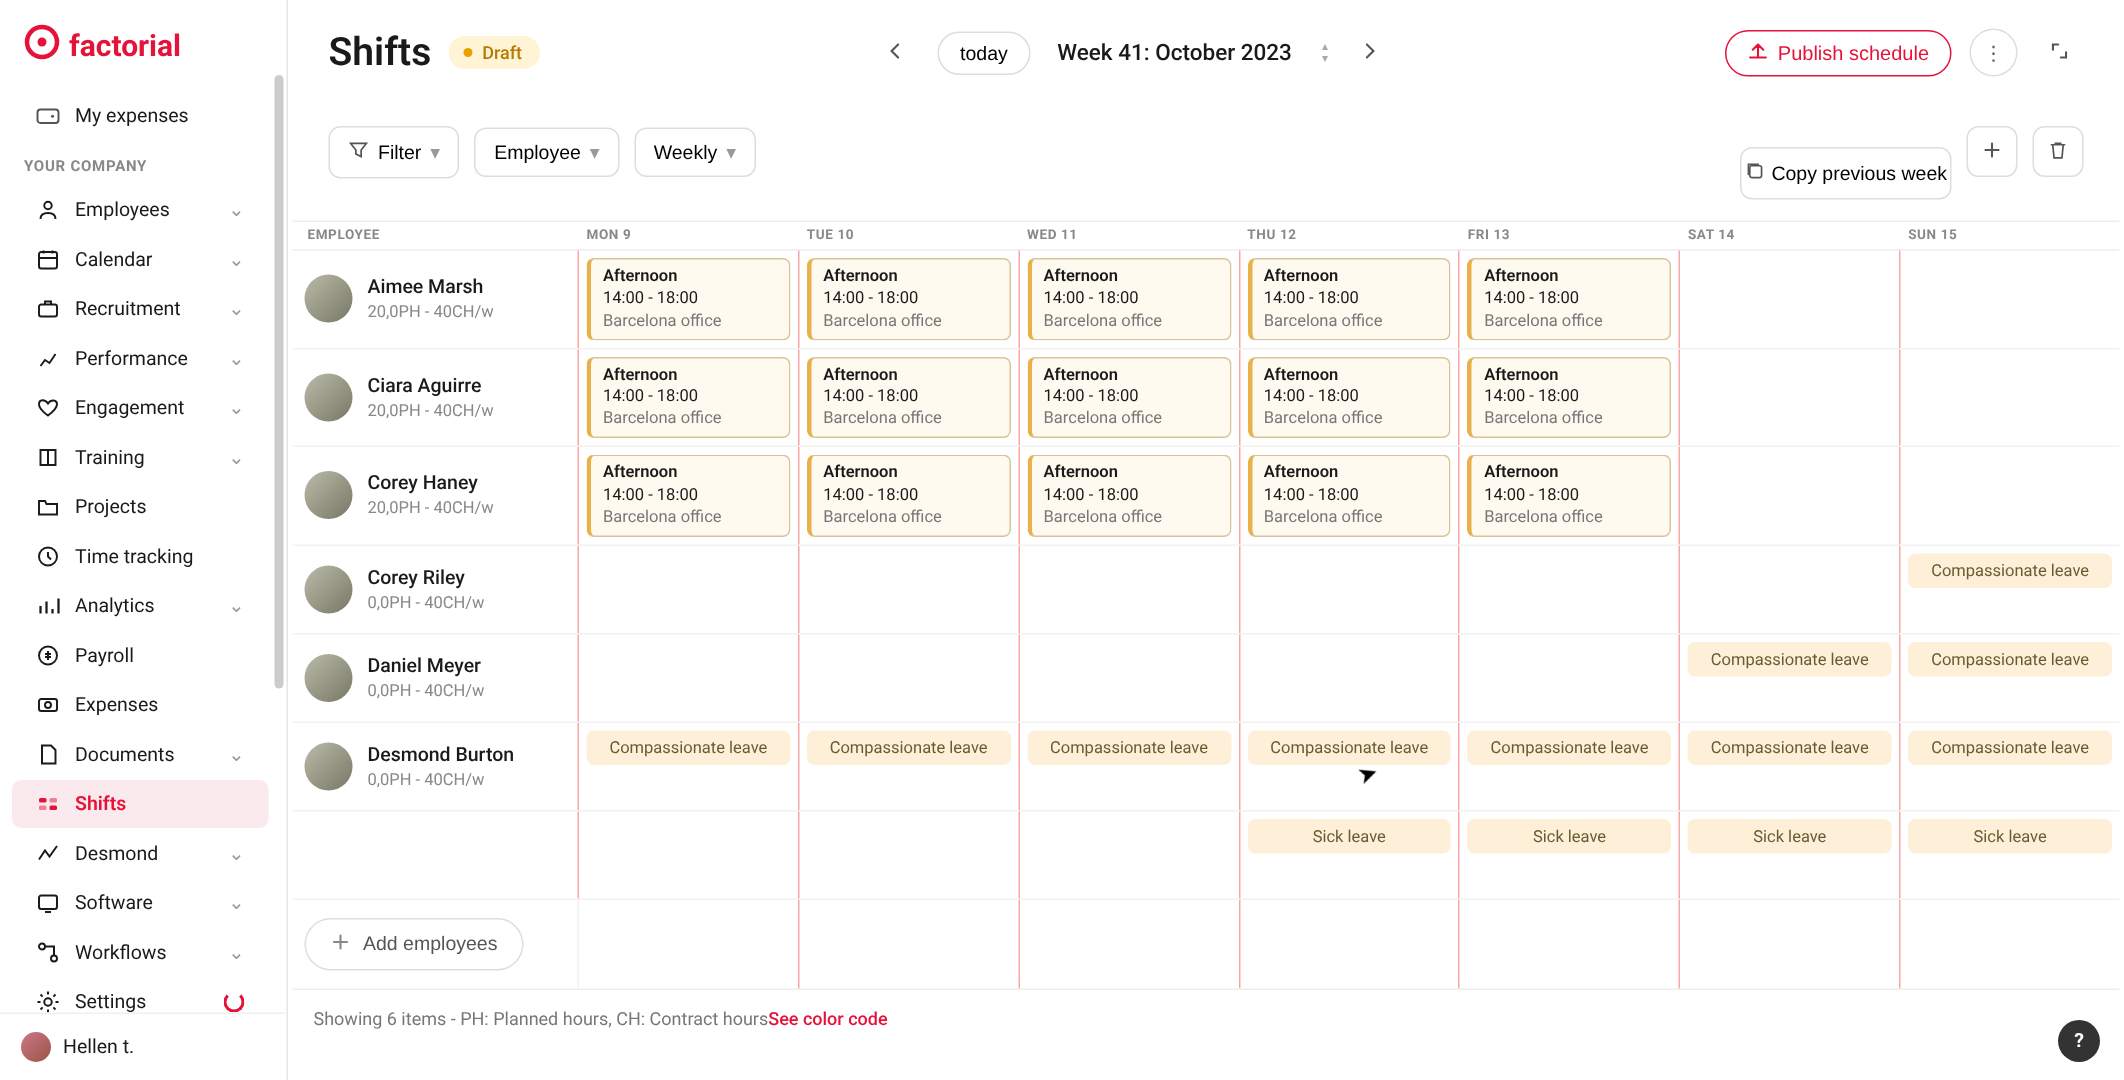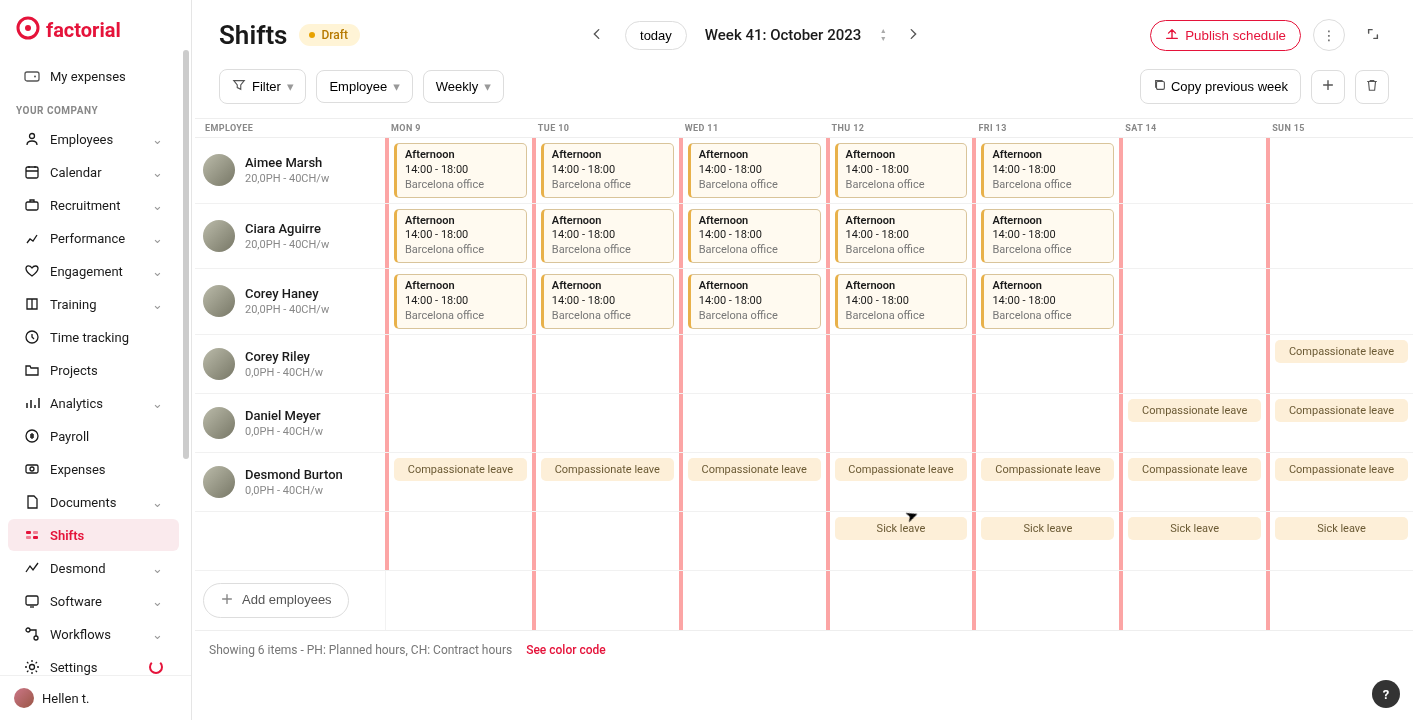--- a/index.html
+++ b/index.html
@@ -34,42 +34,42 @@
   .icon-btn.naked { border: none; }
   .btn-today { padding: 6px 14px; border: 1px solid #ddd; border-radius: 16px; background: #fff; font-size: 13px; cursor: pointer; }
   .period { font-size: 15px; font-weight: 500; padding: 0 6px; }
   .stepper { display: inline-flex; flex-direction: column; margin-left: 2px; }
   .stepper span { font-size: 8px; line-height: 8px; color: #aaa; cursor: pointer; }
   .btn-publish { display: inline-flex; align-items: center; gap: 6px; padding: 6px 14px; border: 1px solid #e5133a; color: #e5133a; border-radius: 18px; background: #fff; font-weight: 500; cursor: pointer; }
   
   .toolbar { display: flex; align-items: center; padding: 14px 24px 14px; gap: 10px; }
   .dropdown { display: inline-flex; align-items: center; gap: 6px; padding: 8px 12px; border: 1px solid #ddd; border-radius: 8px; background: #fff; font-size: 13px; cursor: pointer; }
   .toolbar .spacer { flex: 1; }
-  .copy-btn { display: inline-flex; align-items: center; gap: 4px; padding: 8px 12px; border: 1px solid #ddd; border-radius: 8px; background: #fff; font-size: 13px; cursor: pointer; }
+  .copy-btn { display: inline-flex; align-items: center; gap: 4px; padding: 8px 2px; border: 1px solid #ddd; border-radius: 8px; background: #fff; font-size: 13px; cursor: pointer; margin-top: 29px; }
   .sq-btn { width: 34px; height: 34px; border: 1px solid #ddd; border-radius: 8px; background: #fff; display: inline-flex; align-items: center; justify-content: center; cursor: pointer; }
   
   
   .grid { border-top: 1px solid #eee; display: flex; flex-direction: column; }
   .grid-header { display: grid; grid-template-columns: 190px repeat(7, 1fr); font-size: 9px; font-weight: 700; color: #888; letter-spacing: .4px; text-transform: uppercase; }
   .grid-header > div { padding: 4px 6px; border-bottom: 1px solid #eee; }
   .grid-row { display: grid; grid-template-columns: 190px repeat(7, 1fr); border-bottom: 1px solid #f1f1f1; }
-  .grid-row .cell { border-left: 4px solid #fca5a5; padding: 5px; min-height: 58px; display:flex; flex-direction:column; gap:5px; }
+  .grid-row .cell { border-left: 1px solid #fca5a5; padding: 5px; min-height: 58px; display:flex; flex-direction:column; gap:5px; }
   .emp-cell { display: flex; align-items: center; gap: 10px; padding: 10px 4px 10px 8px; }
   .avatar { width: 32px; height: 32px; border-radius: 50%; background: linear-gradient(135deg,#bba,#776); flex: none; }
   .emp-name { font-weight: 500; font-size: 13px; }
   .emp-sub { font-size: 11px; color: #888; margin-top: 2px; }
   
   .shift-card { border: 1px solid #d9c49a; background: #fffaf0; border-left: 3px solid #e8b14a; border-radius: 5px; padding: 4px 8px; font-size: 11px; line-height: 1.35; cursor:pointer; }
   .shift-card .line1 { font-weight: 600; }
   .shift-card .line3 { color: #777; }
   .leave-card { background: #fdefd8; border-radius: 5px; padding: 5px 8px; font-size: 11px; text-align: center; color: #6b5a34; cursor:pointer; }
   
   .add-emp { display: inline-flex; gap: 8px; padding: 8px 16px; border: 1px solid #ddd; border-radius: 18px; background: #fff; margin: 12px 0 12px 8px; font-size: 13px; cursor: pointer; color:#555; }
   
-  .status-row { display: flex; align-items: center; gap: 14px; padding: 12px 14px; border-top: 1px solid #eee; font-size: 12px; color: #777; }
+  .status-row { display: flex; align-items: center; padding: 12px 14px; border-top: 1px solid #eee; font-size: 12px; color: #777; }
   .link { color: #e5133a; font-weight: 500; cursor: pointer; }
   
   .help-fab { position: fixed; right: 16px; bottom: 12px; width: 28px; height: 28px; border-radius: 50%; background: #333; color: #fff; display: flex; align-items: center; justify-content: center; font-weight: 700; cursor: pointer; }
   .cursor-pointer { position: fixed; left: 905px; top: 506px; font-size: 16px; color: #000; transform: rotate(-20deg); }
 </style>
 </head>
 <body>
 
 <aside class="sidebar">
   <div class="logo-area">
@@ -147,33 +147,33 @@
             <svg viewBox="0 0 16 16">
               <path d="M3 3h5v10H3zM8 3h5v10H8z" fill="none" stroke="currentColor" stroke-width="1.3"></path>
             </svg>
           </span>
           <span>Training</span>
           <span class="chevron">⌄</span>
         </div>
         <div class="nav-item">
           <span class="icon">
             <svg viewBox="0 0 16 16">
+              <path d="M2 4h4l1 2h7v7H2z" fill="none" stroke="currentColor" stroke-width="1.3"></path>
+            </svg>
+          </span>
+          <span>Projects</span>
+        </div>
+        <div class="nav-item">
+          <span class="icon">
+            <svg viewBox="0 0 16 16">
               <circle cx="8" cy="8" r="6" fill="none" stroke="currentColor" stroke-width="1.3"></circle>
               <path d="M8 5v3l2 2" stroke="currentColor" stroke-width="1.3" fill="none"></path>
             </svg>
           </span>
           <span>Time tracking</span>
-        </div>
-        <div class="nav-item">
-          <span class="icon">
-            <svg viewBox="0 0 16 16">
-              <path d="M2 4h4l1 2h7v7H2z" fill="none" stroke="currentColor" stroke-width="1.3"></path>
-            </svg>
-          </span>
-          <span>Projects</span>
         </div>
         <div class="nav-item">
           <span class="icon">
             <svg viewBox="0 0 16 16">
               <path d="M3 13V8m4 5V5m4 8v-3m4 3V3" stroke="currentColor" stroke-width="1.5"></path>
             </svg>
           </span>
           <span>Analytics</span>
           <span class="chevron">⌄</span>
         </div>

